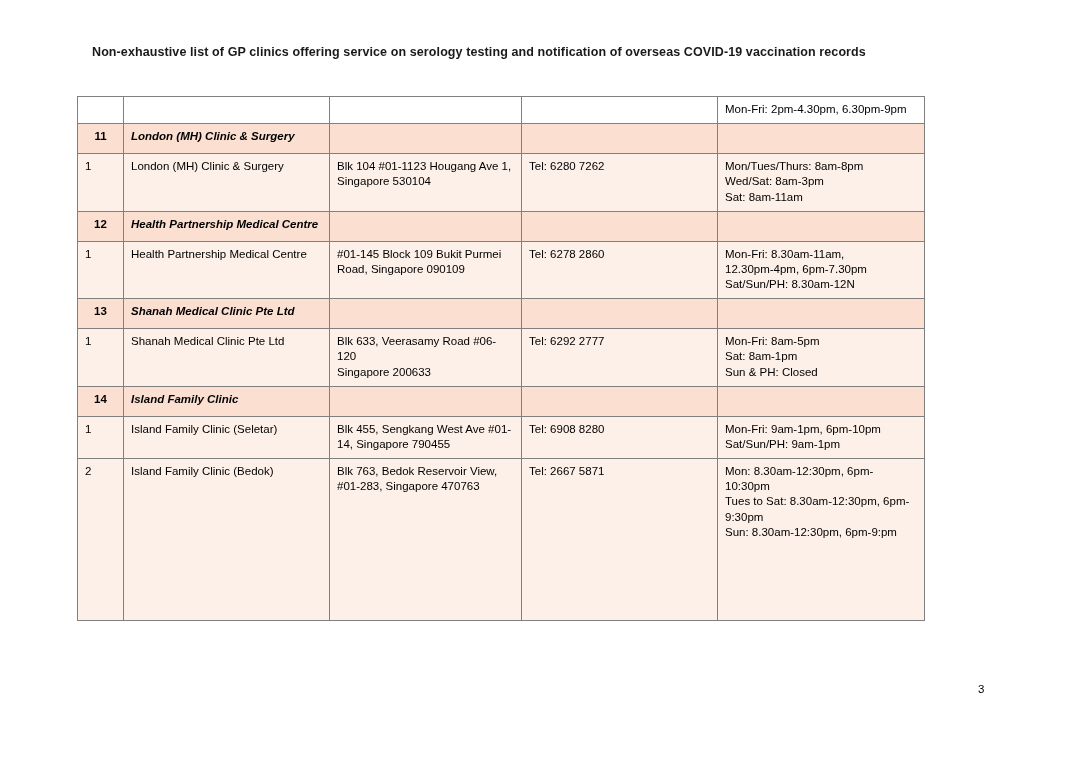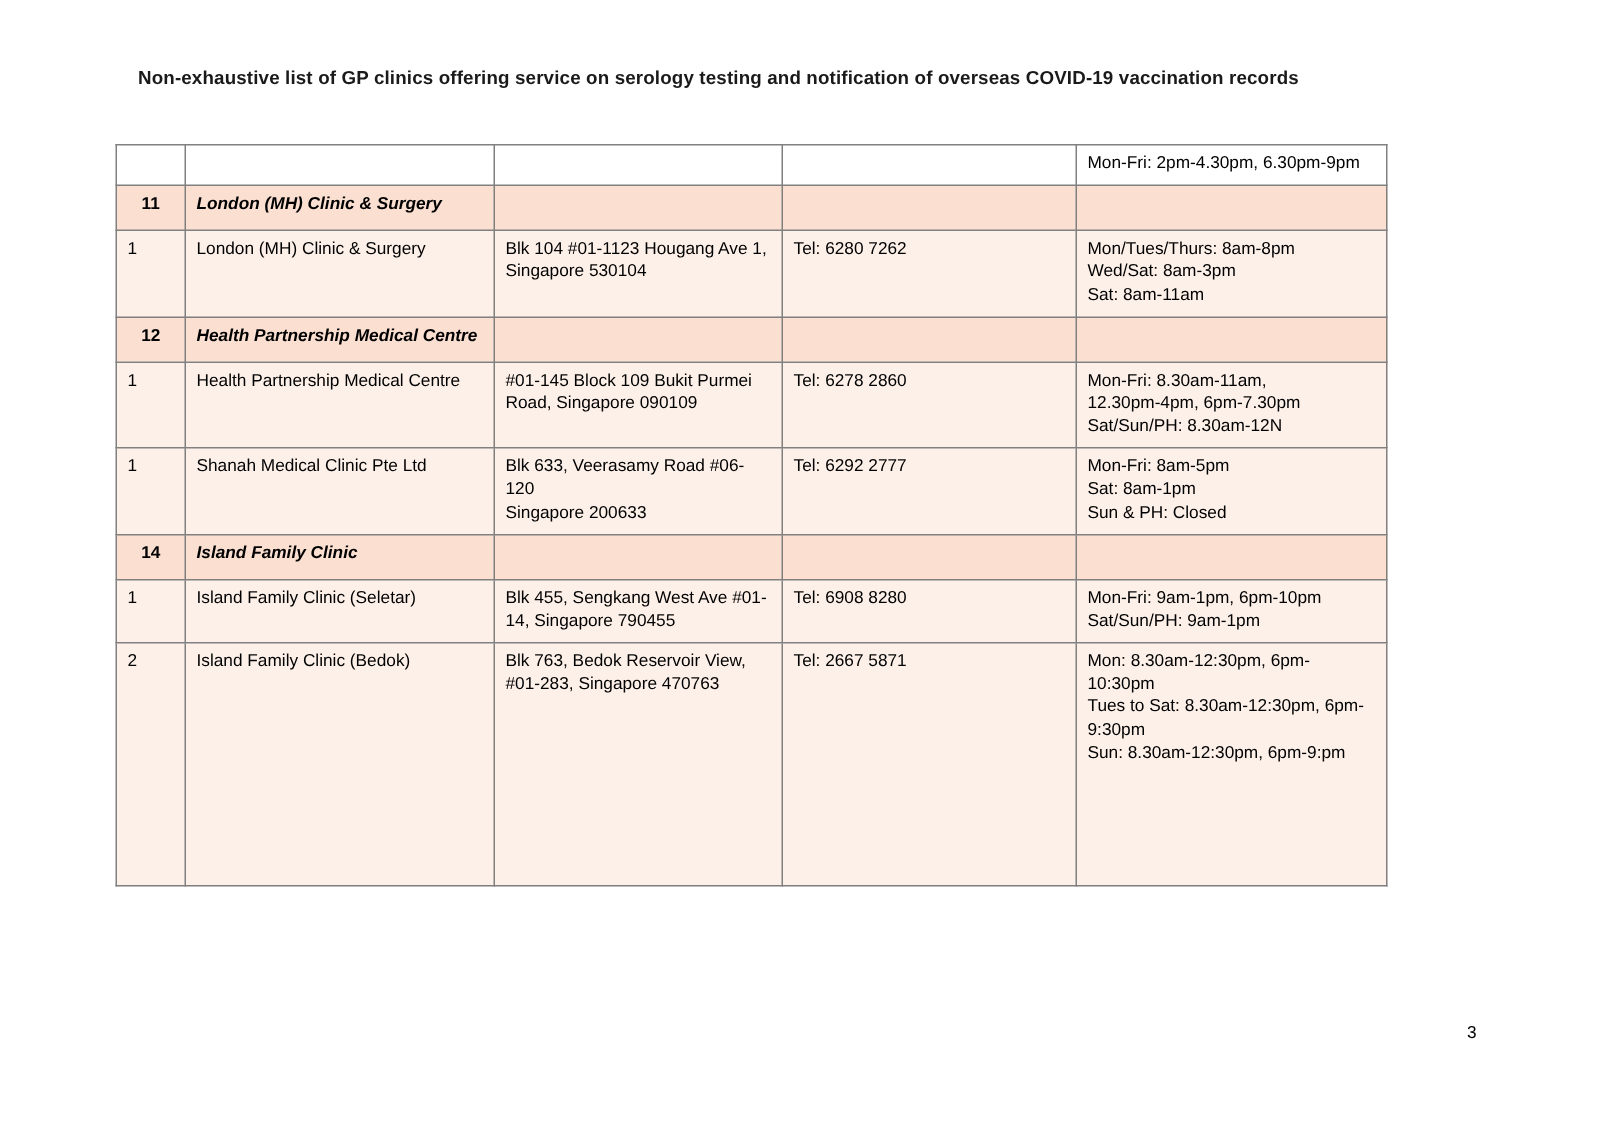--- a/index.html
+++ b/index.html
@@ -152,20 +152,27 @@
           <span class="line">Road, Singapore 090109</span>
         </td>
         <td>Tel: 6278 2860</td>
         <td>
           <span class="line">Mon-Fri: 8.30am-11am,</span>
           <span class="line">12.30pm-4pm, 6pm-7.30pm</span>
           <span class="line">Sat/Sun/PH: 8.30am-12N</span>
         </td>
       </tr>
 
+      <tr class="group-row">
+        <td class="cell-no grp-no">13</td>
+        <td>Shanah Medical Clinic Pte Ltd</td>
+        <td></td>
+        <td></td>
+        <td></td>
+      </tr>
 
       <tr class="detail-row">
         <td class="cell-no">1</td>
         <td>Shanah Medical Clinic Pte Ltd</td>
         <td>
           <span class="line">Blk 633, Veerasamy Road #06-</span>
           <span class="line">120</span>
           <span class="line">Singapore 200633</span>
         </td>
         <td>Tel: 6292 2777</td>

